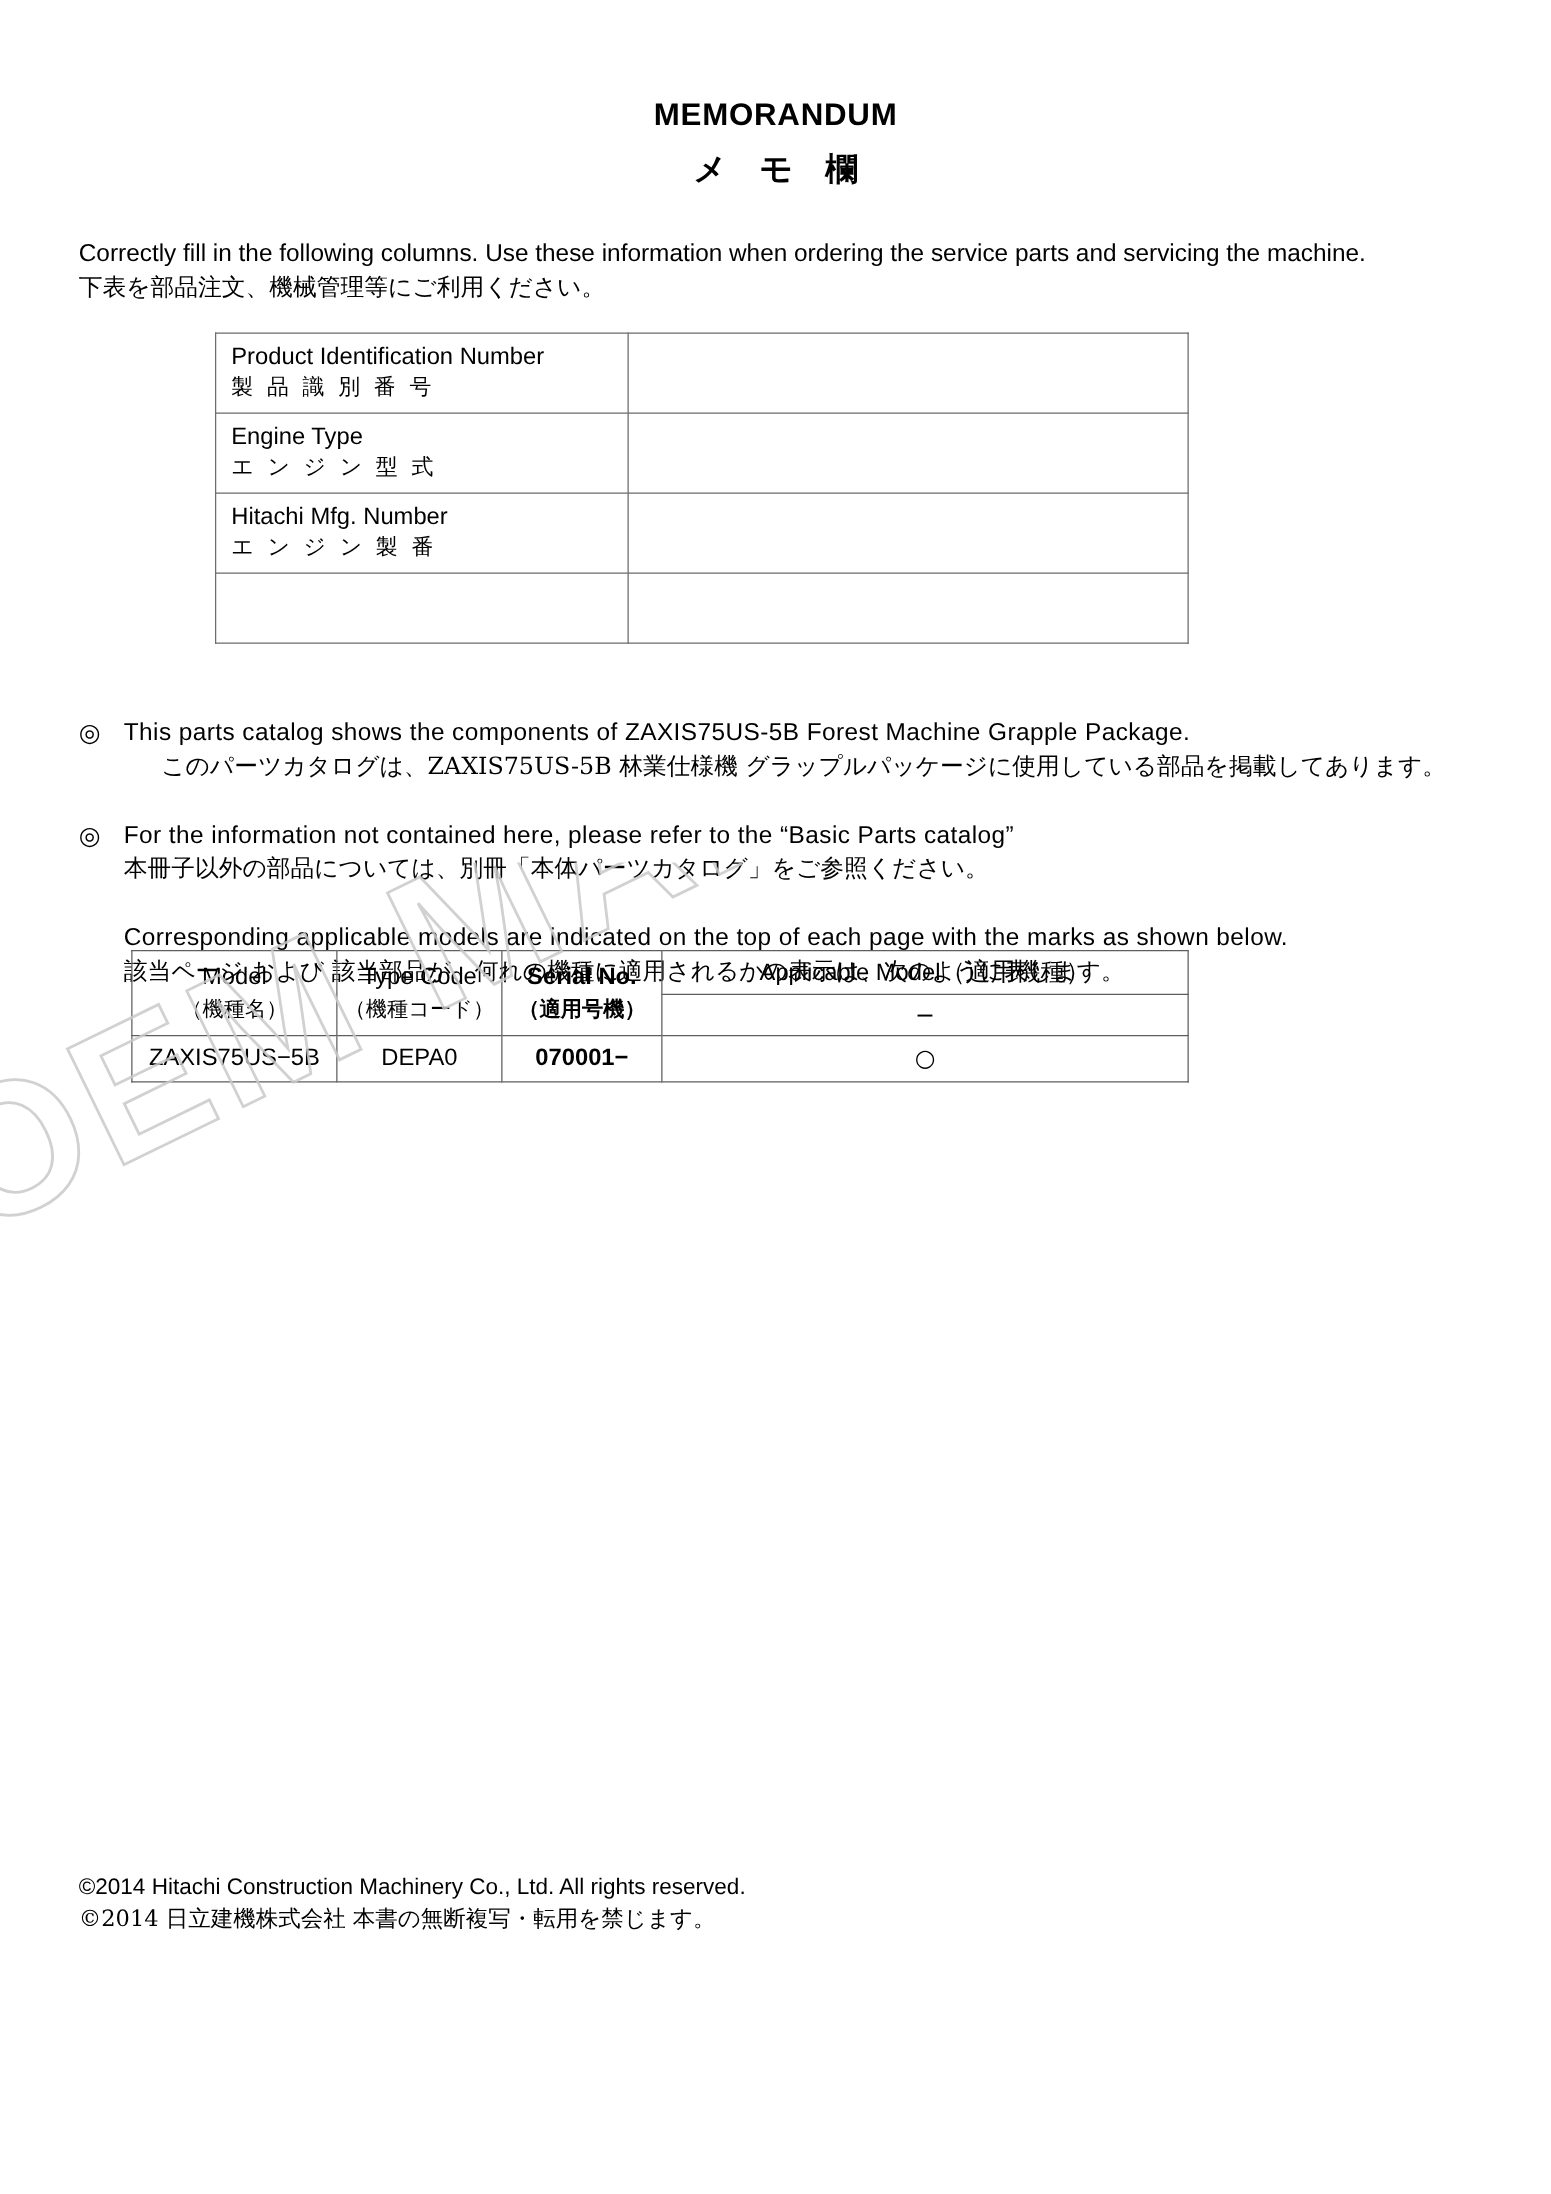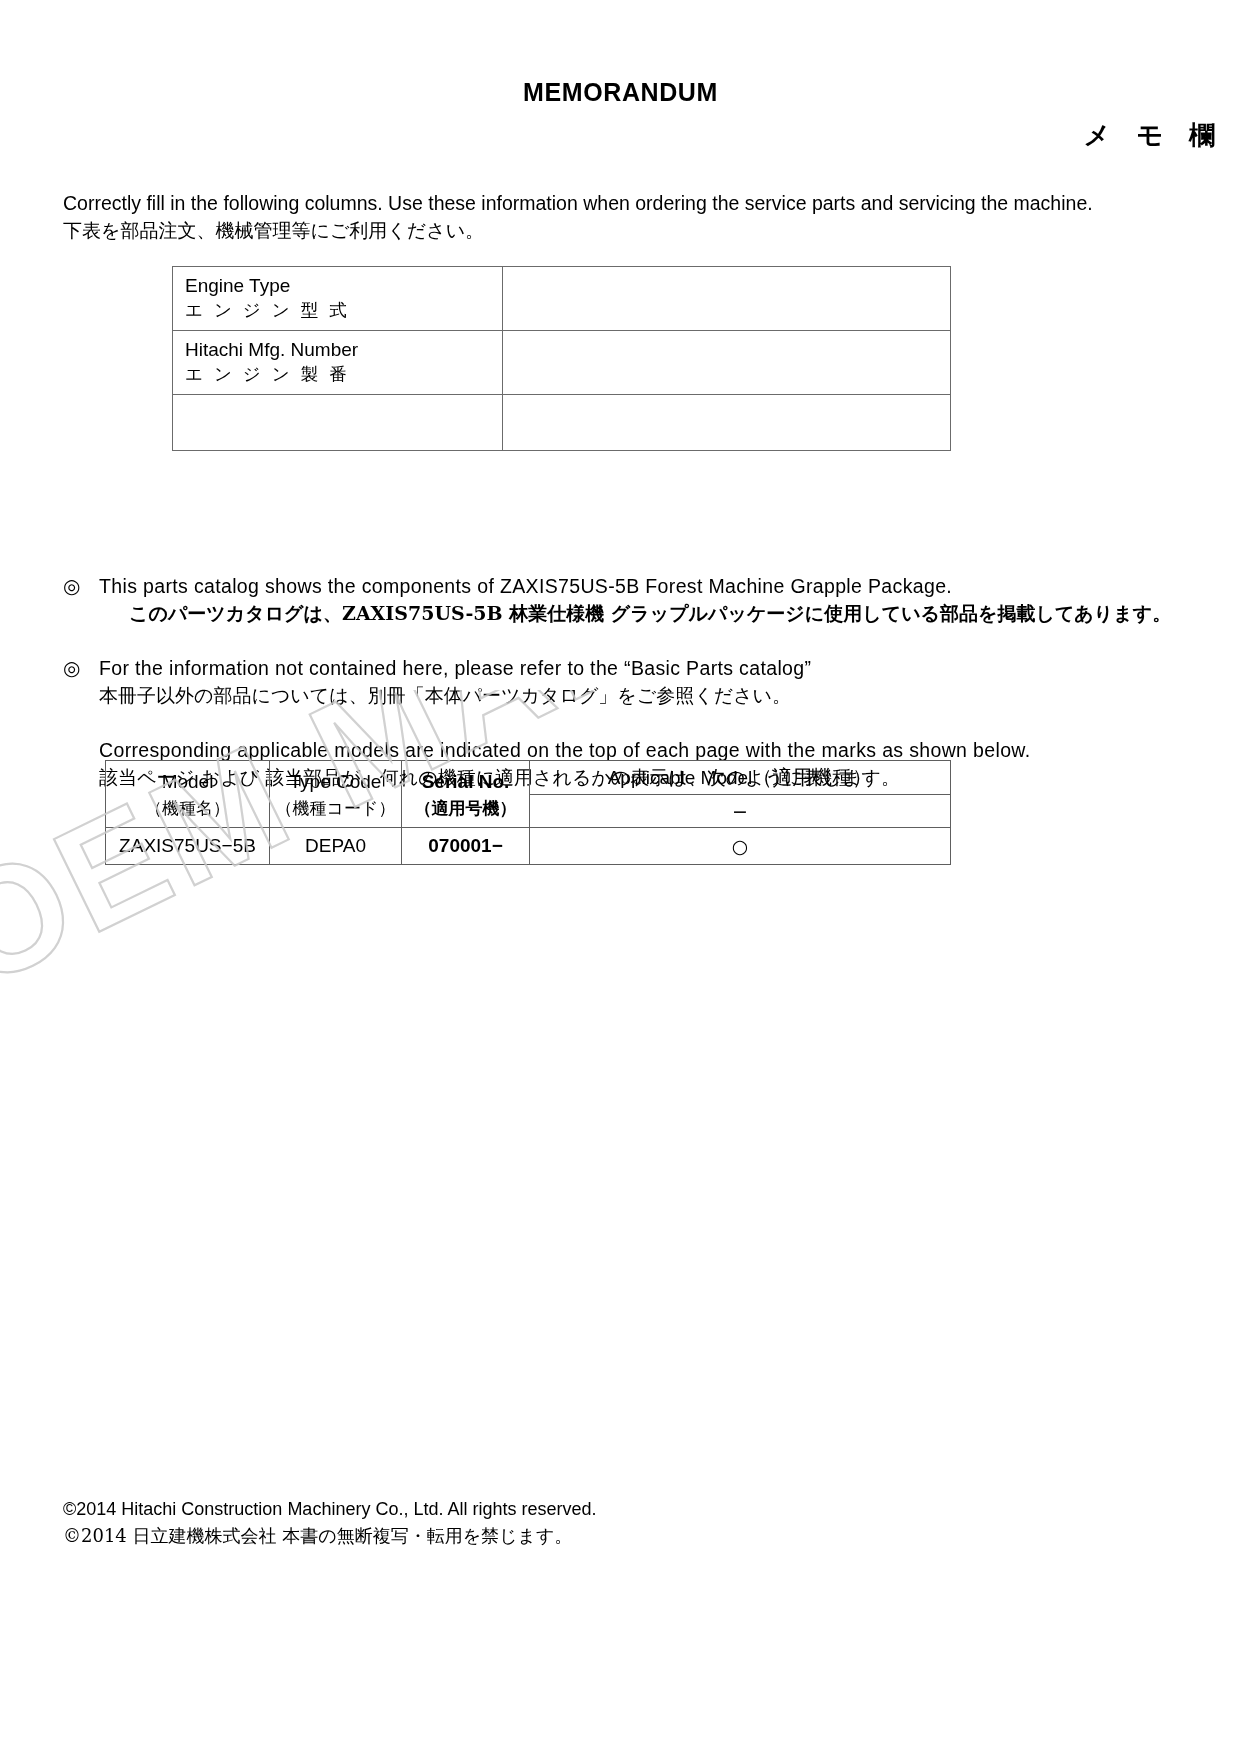--- a/index.html
+++ b/index.html
@@ -49,21 +49,21 @@
     top: 78px;
     text-align: center;
     font-size: 25px;
     font-weight: bold;
     letter-spacing: 0.6px;
   }
   .title-jp {
     position: absolute;
     left: 0; right: 0;
     top: 118px;
-    text-align: right;
+    text-align: center;
     font-size: 26px;
     font-weight: bold;
     font-family: "DejaVu Sans", sans-serif;
     letter-spacing: 26px;
     text-indent: 26px;
   }
 
   .intro {
     position: absolute;
     left: 63px;
@@ -118,21 +118,21 @@
   .bullet-row { display: flex; align-items: flex-start; }
   .bullet-mark {
     font-family: "DejaVu Sans", sans-serif;
     font-size: 20px;
     line-height: 26px;
     width: 36px;
     flex: 0 0 36px;
   }
   .bullet-body { flex: 1 1 auto; }
   .bullet-body .line-en { letter-spacing: 0.35px; }
-  .indent-jp { padding-left: 30px; font-weight: bold; }
+  .indent-jp { padding-left: 30px; }
 
   
   table.model-table {
     position: absolute;
     left: 105px;
     top: 760px;
     width: 845px;
     border-collapse: collapse;
     table-layout: fixed;
   }
@@ -205,20 +205,27 @@
   <div class="title-en">MEMORANDUM</div>
   <div class="title-jp">メモ欄</div>
 
   <div class="intro">
     <div class="line-en">Correctly fill in the following columns. Use these information when ordering the service parts and servicing the machine.</div>
     <div class="line-jp">下表を部品注文、機械管理等にご利用ください。</div>
   </div>
 
   <table class="info-table">
     <tbody>
+      <tr>
+        <td class="label">
+          <div class="lbl-en">Product Identification Number</div>
+          <div class="lbl-jp">製品識別番号</div>
+        </td>
+        <td class="blank"></td>
+      </tr>
       <tr>
         <td class="label">
           <div class="lbl-en">Engine Type</div>
           <div class="lbl-jp">エンジン型式</div>
         </td>
         <td class="blank"></td>
       </tr>
       <tr>
         <td class="label">
           <div class="lbl-en">Hitachi Mfg. Number</div>

